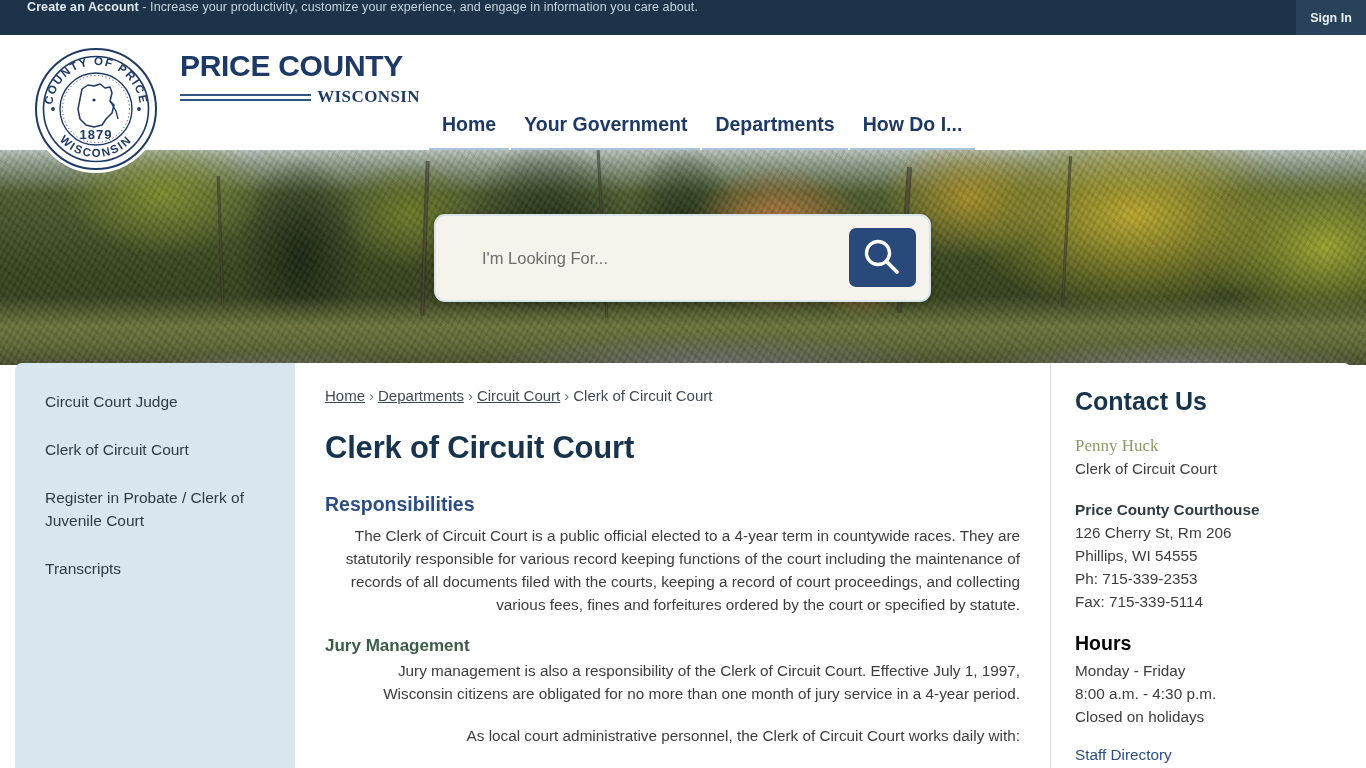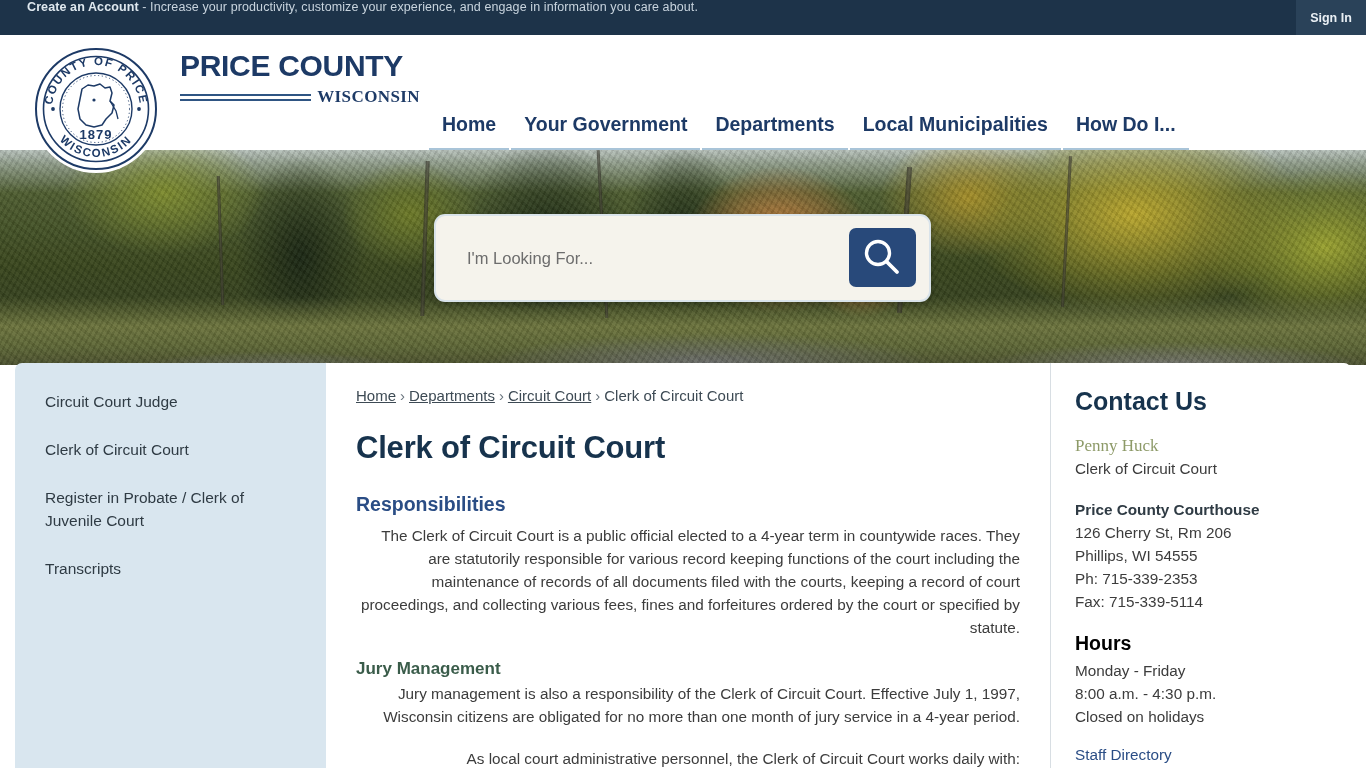--- a/index.html
+++ b/index.html
@@ -183,21 +183,21 @@
     border-radius: 11px;
     box-shadow: 0 2px 7px rgba(0,0,0,.25);
     z-index: 20;
   }
   .searchwrap input {
     position: absolute;
     left: 0; top: 0;
     width: 410px; height: 84px;
     border: 0; outline: none;
     background: transparent;
-    padding-left: 31px;
+    padding-left: 46px;
     font-family: "Liberation Sans", sans-serif;
     font-size: 16.5px;
     color: #4d4d4d;
   }
   .searchwrap input::placeholder { color: #6d6d6d; }
   .searchbtn {
     position: absolute;
     right: 13px; top: 12px;
     width: 67px; height: 59px;
     background: #28497a;
@@ -207,21 +207,21 @@
   .searchbtn svg { position: absolute; left: 13px; top: 9px; }
 
   
   .page {
     position: absolute;
     left: 15px; top: 363px;
     width: 1336px; height: 405px;
     display: flex;
   }
   .leftcol {
-    width: 311px;
+    width: 280px;
     background: #d9e6ef;
     border-radius: 7px 0 0 0;
     padding: 28px 22px 0 30px;
     flex: 0 0 auto;
   }
   .leftcol a {
     display: block;
     color: #2f3b44;
     font-size: 15.5px;
     line-height: 1.48;
@@ -373,24 +373,20 @@
     </div>
     <div class="navitem">
       <span class="lbl">Your Government</span>
       <span class="bar"></span>
     </div>
     <div class="navitem">
       <span class="lbl">Departments</span>
       <span class="bar"></span>
     </div>
     <div class="navitem">
-      <span class="lbl">Local Municipalities</span>
-      <span class="bar"></span>
-    </div>
-    <div class="navitem">
       <span class="lbl">How Do I...</span>
       <span class="bar"></span>
     </div>
   </nav>
 </div>
 
 <div class="hero">
   <div class="hero-photo"></div>
   <div class="hero-trunks">
     <i style="left:31%;top:5%;width:4px;height:72%;transform:rotate(2deg);"></i>

